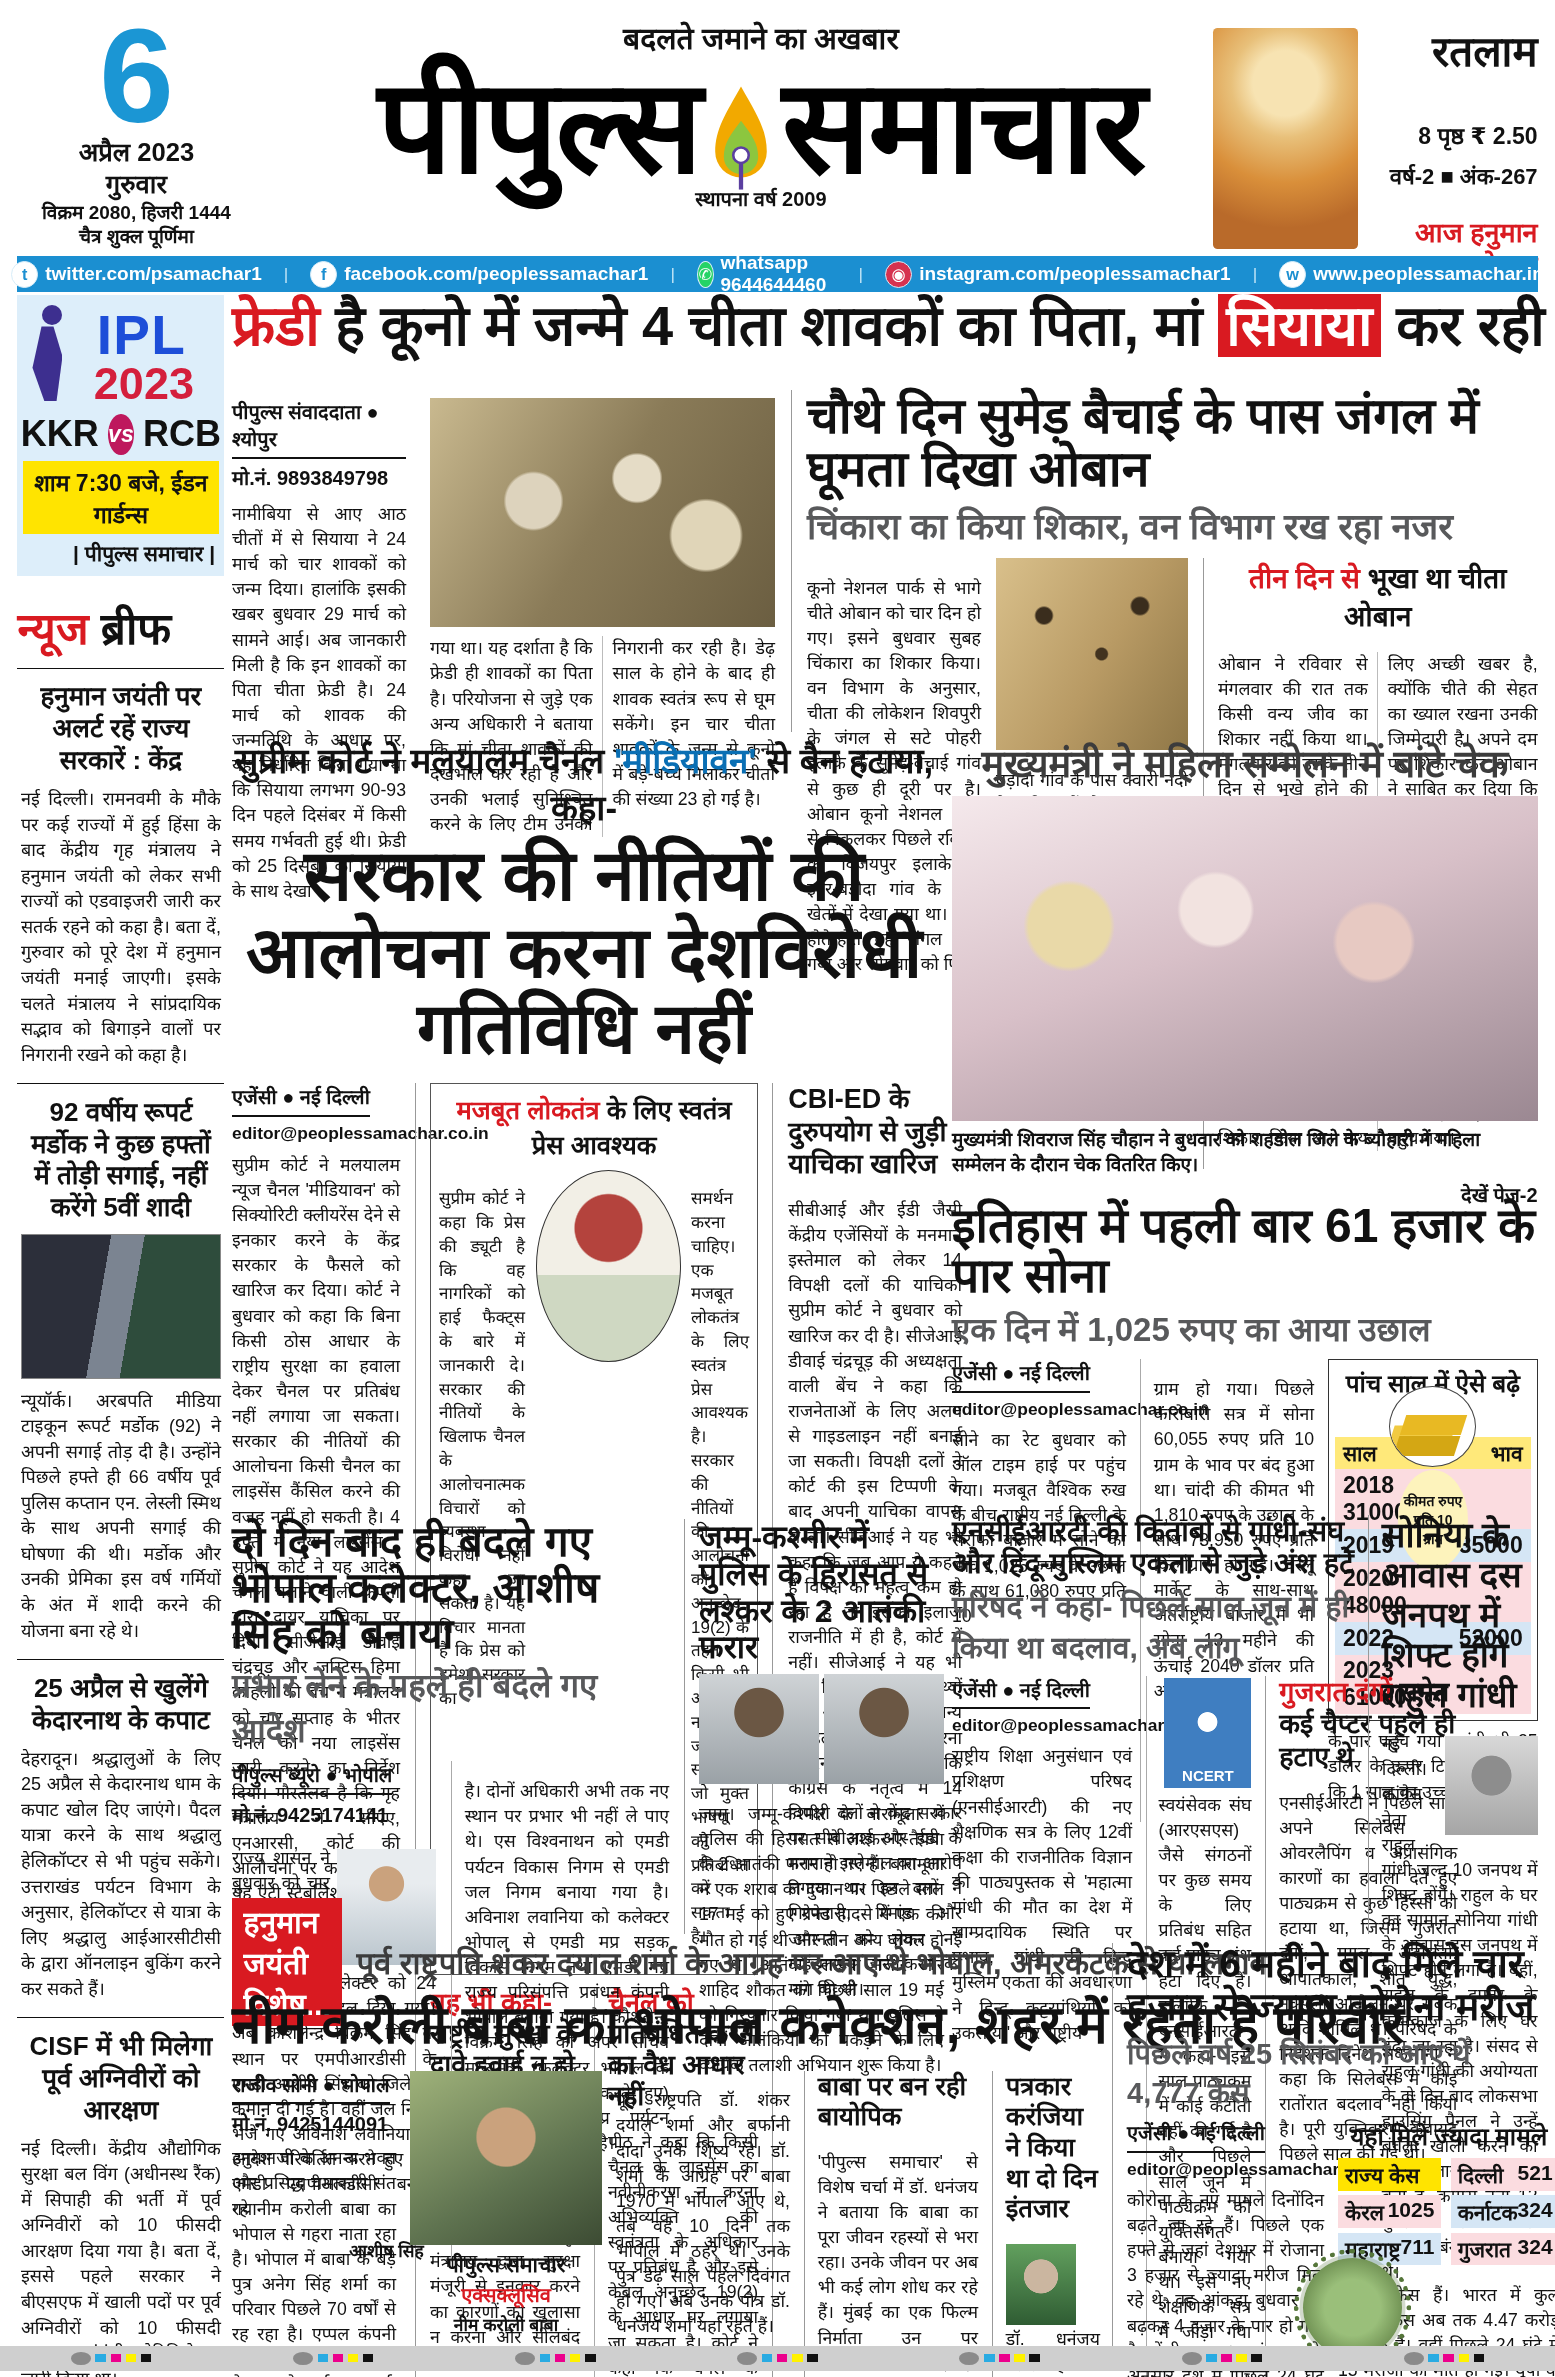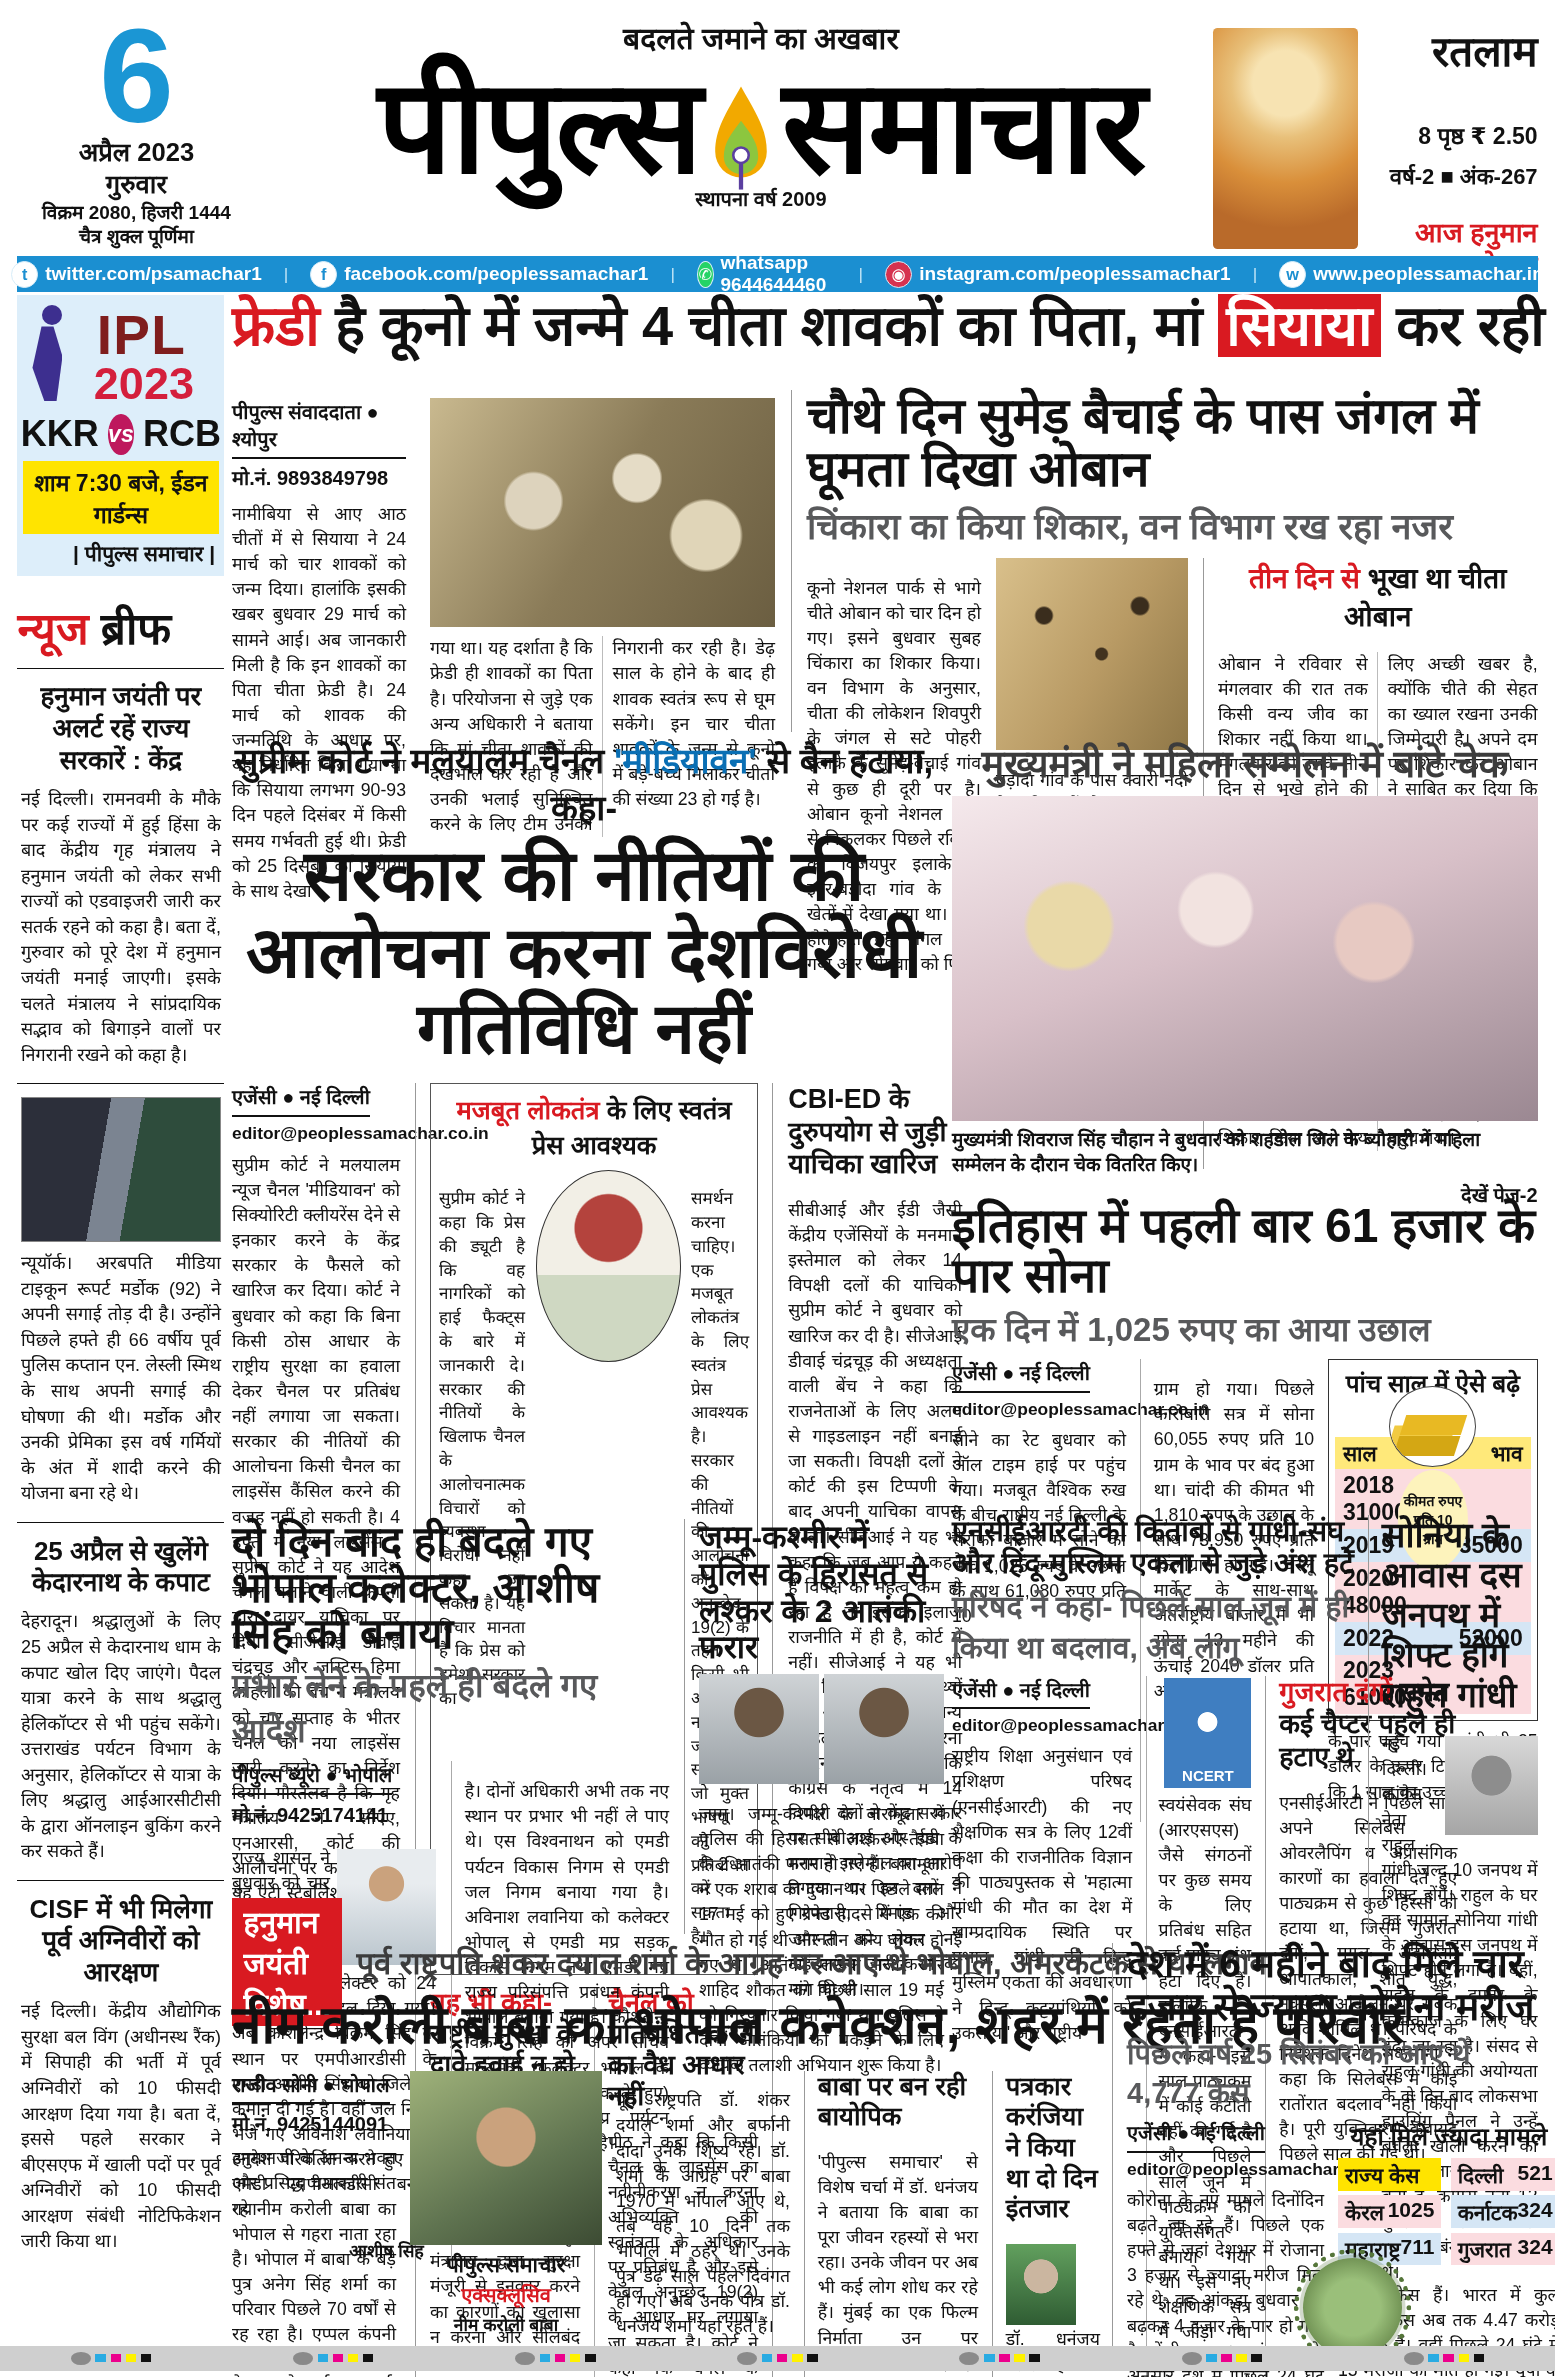--- a/index.html
+++ b/index.html
@@ -38,21 +38,21 @@
   .sicon.ig{background:#d6324f;color:#fff;}
   .sdiv{color:#bfe3f6;font-size:17.4px;}
 
   
   .sidebar{position:absolute;left:17.4px;top:295px;width:207px;}
   .ipl-box{background:#ddeefa;padding:8.1px 5.8px 9.3px 5.8px;text-align:center;position:relative;}
   .batsman{position:absolute;left:4.6px;top:5.8px;width:52px;height:116px;}
   .batsman:before{content:"";position:absolute;left:20px;top:4.6px;width:20px;height:20px;border-radius:50%;background:#3d2f8f;}
   .batsman:after{content:"";position:absolute;left:10.5px;top:25.6px;width:30px;height:75px;background:#3d2f8f;
     clip-path:polygon(30% 0,70% 0,100% 40%,80% 100%,40% 100%,0 55%);}
-  .ipl-word{font-size:55px;font-weight:800;color:#7f1d1d;letter-spacing:1.2px;margin-left:41px;}
+  .ipl-word{font-size:55px;font-weight:800;color:#1d4ed8;letter-spacing:1.2px;margin-left:41px;}
   .ipl-year{font-size:45px;font-weight:800;color:#d41f3c;margin-top:-9.3px;margin-left:46px;}
   .ipl-teams{display:flex;align-items:center;justify-content:center;gap:9.3px;font-size:36px;font-weight:800;margin-top:3.5px;}
   .vs-circle{width:41px;height:41px;border-radius:50%;background:#be185d;color:#fff;font-size:23px;font-weight:800;
     display:flex;align-items:center;justify-content:center;font-style:italic;}
   .ipl-time{background:#ffe400;font-size:23px;font-weight:800;padding:4.6px 2.3px;margin-top:5.8px;}
   .ipl-src{font-size:21px;font-weight:800;margin-top:4.6px;text-align:right;padding-right:3.5px;}
   .nb-head{font-size:44px;font-weight:800;margin:21px 0 10.5px 0;}
   .nb-head .red{color:#d91a21;}
   .brief{border-top:1.7px solid #111;padding:12.8px 3.5px 15px 3.5px;}
   .brief:first-of-type{border-top:none;}
@@ -310,20 +310,21 @@
     <div class="nb-head">
       <span class="red">न्यूज</span>
       <span>ब्रीफ</span>
     </div>
 
     <div class="brief">
       <h3>हनुमान जयंती पर अलर्ट रहें राज्य सरकारें : केंद्र</h3>
       <p class="bodytxt">नई दिल्ली। रामनवमी के मौके पर कई राज्यों में हुई हिंसा के बाद केंद्रीय गृह मंत्रालय ने हनुमान जयंती को लेकर सभी राज्यों को एडवाइजरी जारी कर सतर्क रहने को कहा है। बता दें, गुरुवार को पूरे देश में हनुमान जयंती मनाई जाएगी। इसके चलते मंत्रालय ने सांप्रदायिक सद्भाव को बिगाड़ने वालों पर निगरानी रखने को कहा है।</p>
     </div>
     <div class="brief">
+      <h3>92 वर्षीय रूपर्ट मर्डोक ने कुछ हफ्तों में तोड़ी सगाई, नहीं करेंगे 5वीं शादी</h3>
       <div class="ph ph-murdoch"></div>
       <p class="bodytxt">न्यूयॉर्क। अरबपति मीडिया टाइकून रूपर्ट मर्डोक (92) ने अपनी सगाई तोड़ दी है। उन्होंने पिछले हफ्ते ही 66 वर्षीय पूर्व पुलिस कप्तान एन. लेस्ली स्मिथ के साथ अपनी सगाई की घोषणा की थी। मर्डोक और उनकी प्रेमिका इस वर्ष गर्मियों के अंत में शादी करने की योजना बना रहे थे।</p>
     </div>
     <div class="brief">
       <h3>25 अप्रैल से खुलेंगे केदारनाथ के कपाट</h3>
       <p class="bodytxt">देहरादून। श्रद्धालुओं के लिए 25 अप्रैल से केदारनाथ धाम के कपाट खोल दिए जाएंगे। पैदल यात्रा करने के साथ श्रद्धालु हेलिकॉप्टर से भी पहुंच सकेंगे। उत्तराखंड पर्यटन विभाग के अनुसार, हेलिकॉप्टर से यात्रा के लिए श्रद्धालु आईआरसीटीसी के द्वारा ऑनलाइन बुकिंग करने कर सकते हैं।</p>
     </div>
     <div class="brief">
       <h3>CISF में भी मिलेगा पूर्व अग्निवीरों को आरक्षण</h3>
       <p class="bodytxt">नई दिल्ली। केंद्रीय औद्योगिक सुरक्षा बल विंग (अधीनस्थ रैंक) में सिपाही की भर्ती में पूर्व अग्निवीरों को 10 फीसदी आरक्षण दिया गया है। बता दें, इससे पहले सरकार ने बीएसएफ में खाली पदों पर पूर्व अग्निवीरों को 10 फीसदी आरक्षण संबंधी नोटिफिकेशन जारी किया था।</p>

